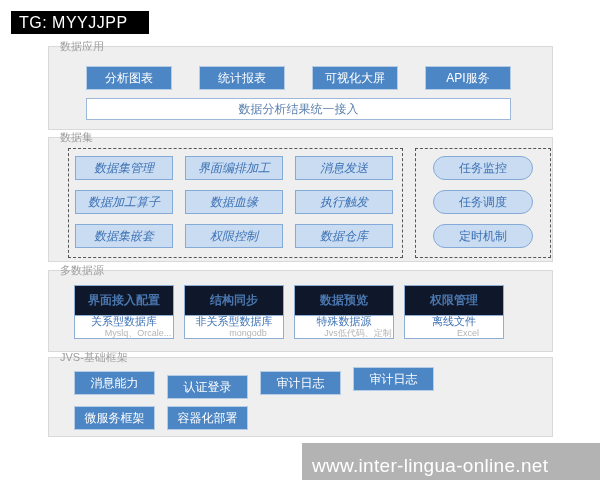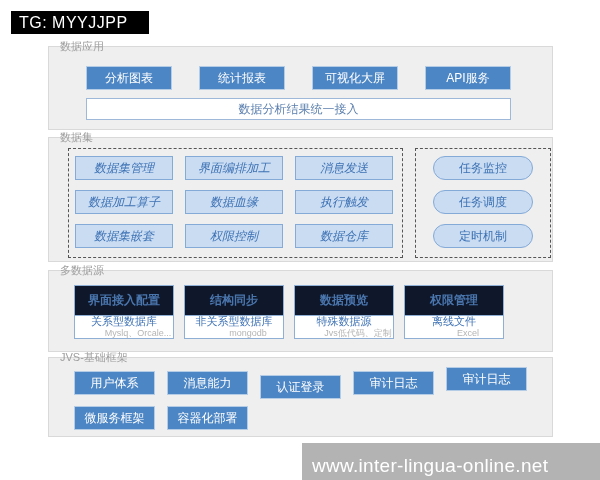--- a/index.html
+++ b/index.html
@@ -167,21 +167,20 @@
     <div class="db-box">
       <span class="db-title">离线文件</span>
       <span class="db-sub">Excel</span>
     </div>
   </div>
 </div>
 
 <div class="section sec-framework">
   <span class="sec-label">JVS-基础框架</span>
   <div class="fw-row1">
-    <div class="blue-btn fw-btn">用户体系</div>
     <div class="blue-btn fw-btn">消息能力</div>
     <div class="blue-btn fw-btn fw-off-down">认证登录</div>
     <div class="blue-btn fw-btn">审计日志</div>
     <div class="blue-btn fw-btn fw-off-up">审计日志</div>
   </div>
   <div class="fw-row2">
     <div class="blue-btn fw-btn">微服务框架</div>
     <div class="blue-btn fw-btn">容器化部署</div>
   </div>
 </div>

